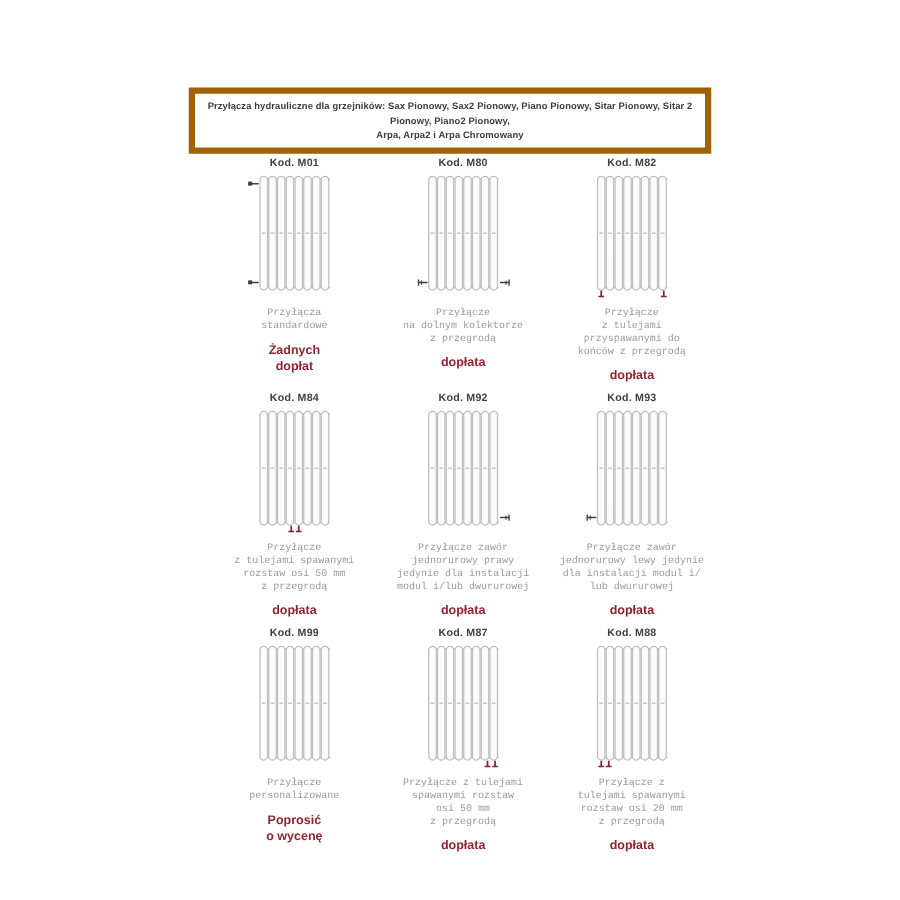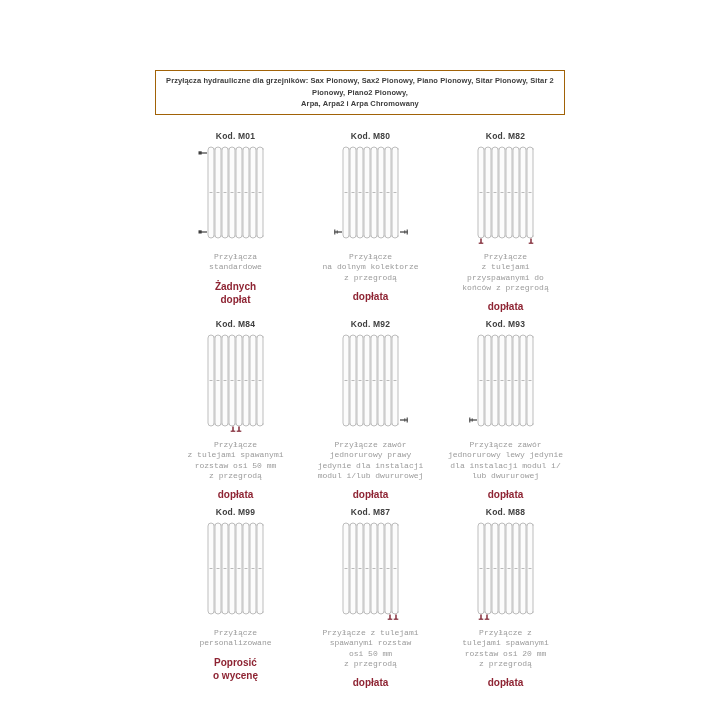--- a/index.html
+++ b/index.html
@@ -13,34 +13,34 @@
   }
   .page {
     position: relative;
     width: 720px;
     height: 720px;
     background: #ffffff;
   }
   .header-box {
     width: 396px;
     margin: 70px auto 0 auto;
-    border: 1px solid #a16207;
+    border: 5px solid #a16207;
     padding: 4px 6px;
     text-align: center;
     font-size: 7.5px;
     font-weight: bold;
     color: #3c3c3c;
     line-height: 1.55;
     white-space: pre-line;
     letter-spacing: 0.1px;
   }
   .grid {
     width: 405px;
     margin-left: 168px;
-    margin-top: 16px;
+    margin-top: 2px;
     display: grid;
     grid-template-columns: repeat(3, 135px);
     grid-auto-rows: 188px;
   }
   .cell {
     display: flex;
     flex-direction: column;
     align-items: center;
     text-align: center;
   }

